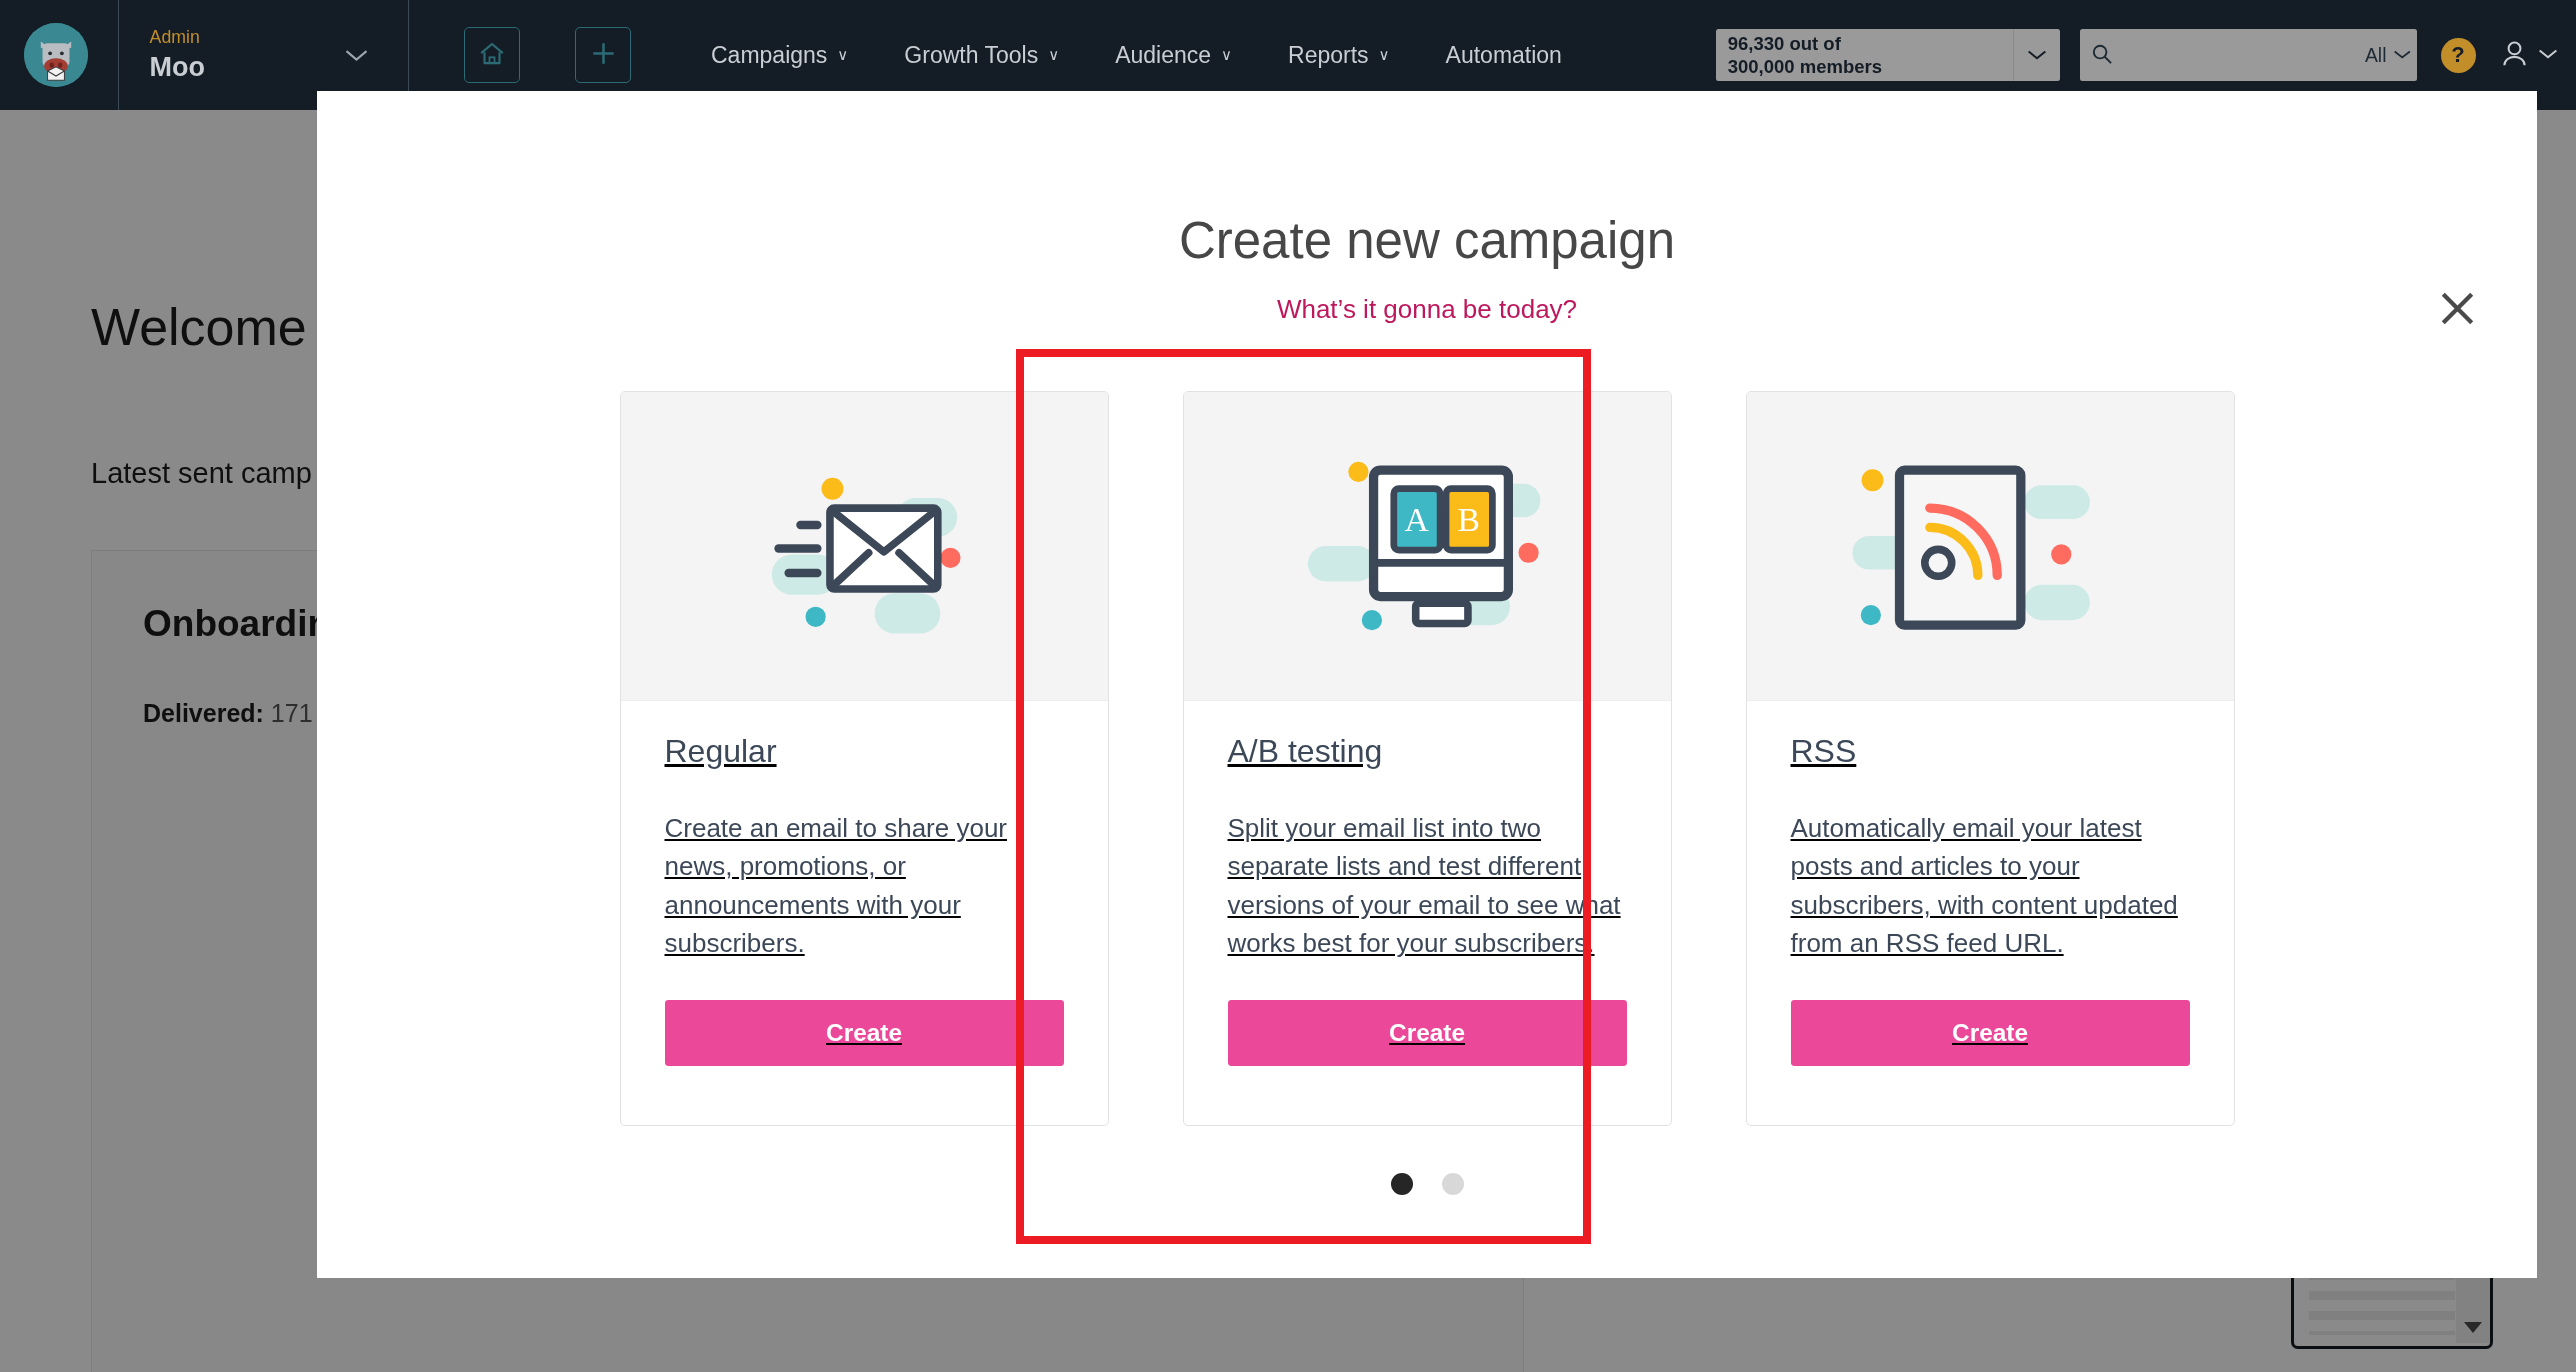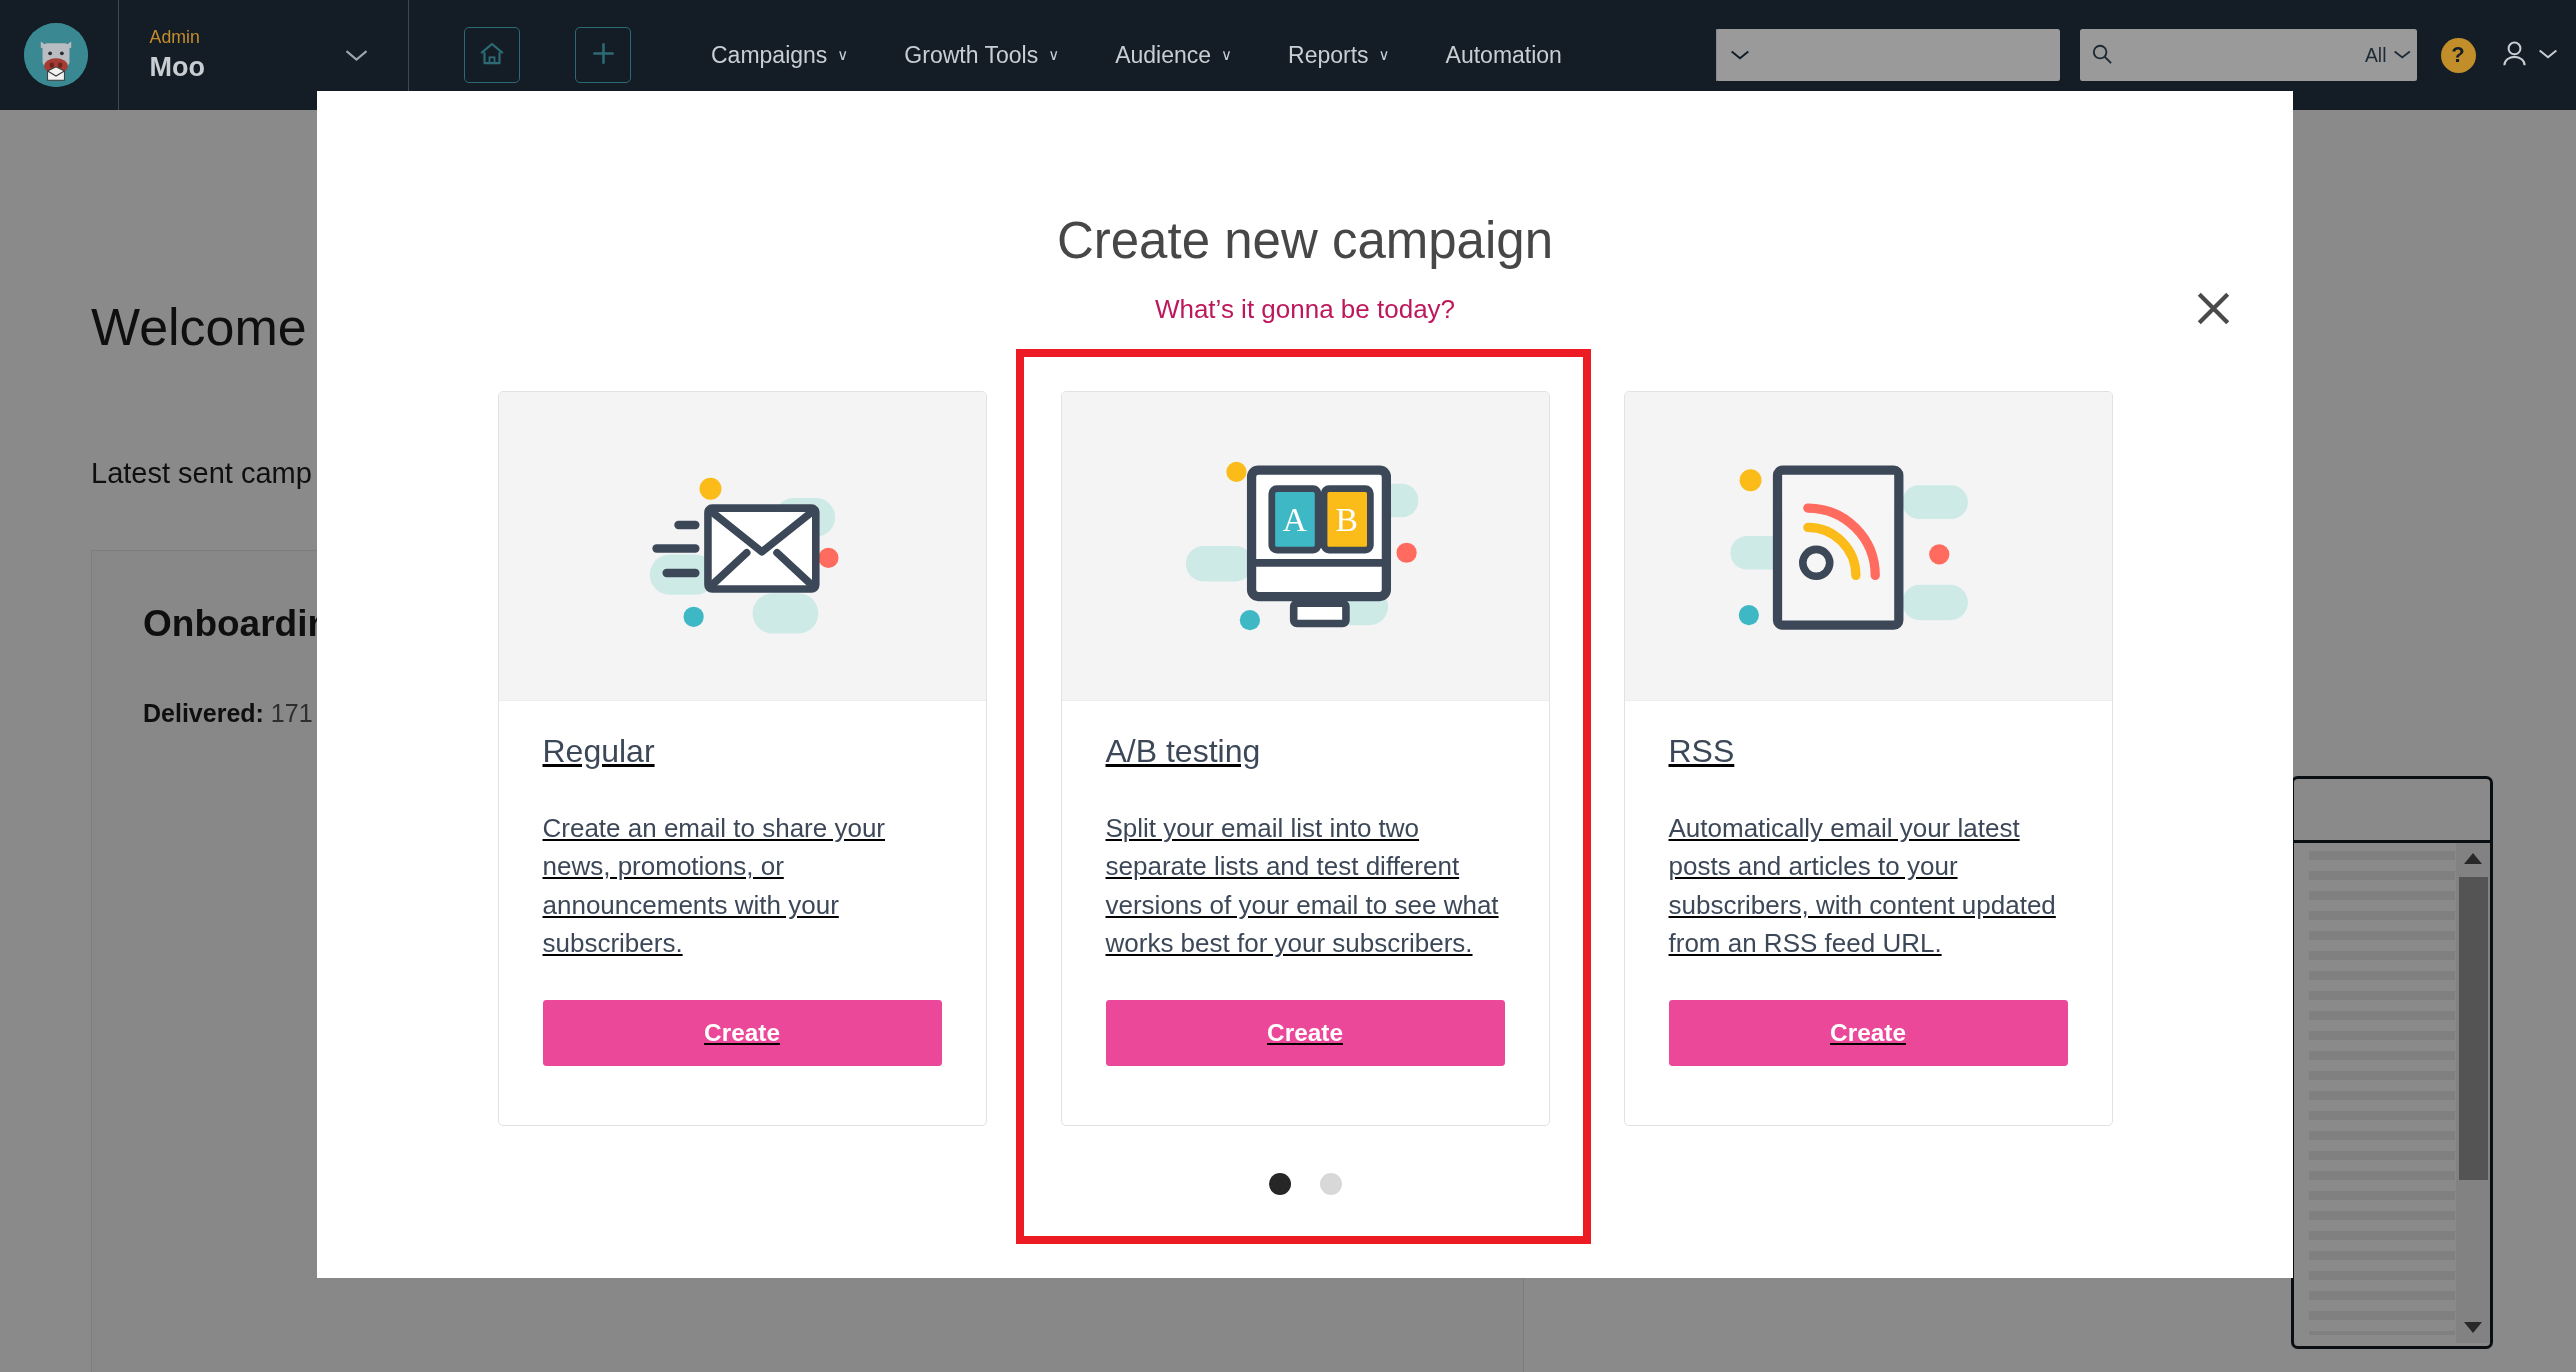--- a/index.html
+++ b/index.html
@@ -170,21 +170,21 @@
     position: absolute; top: 110px; left: 0;
     width: 2576px; height: 1263px;
     background: rgba(0,0,0,0.46);
     z-index: 10;
   }
 
   
   .modal {
     position: absolute;
     left: 317px; top: 91px;
-    width: 1976px; height: 1187px;
+    width: 2220px; height: 1187px;
     background: #ffffff;
     z-index: 20;
   }
   .modal-close {
     position: absolute; right: 57px; top: 196px;
     width: 46px; height: 46px;
     display: flex; align-items: center; justify-content: center;
     z-index: 25;
   }
   .modal-title {
@@ -342,20 +342,24 @@
         <span>Reports</span>
         <span class="chev">∨</span>
       </div>
       <div class="navlink">
         <span>Automation</span>
       </div>
     </div>
 
     <div class="nav-right">
       <div class="member-pill">
+        <div class="mtext">
+          <span>96,330 out of</span>
+          <span>300,000 members</span>
+        </div>
         <div class="mcaret">
           <svg width="20" height="11.8" viewBox="0 0 24 14">
               <path d="M2 3 L12 11 L22 3" stroke="#141d26" stroke-width="2.4" fill="none"></path>
             </svg>
         </div>
       </div>
 
       <div class="searchbox">
         <span>
           <svg width="23.6" height="23.6" viewBox="0 0 28 28">

